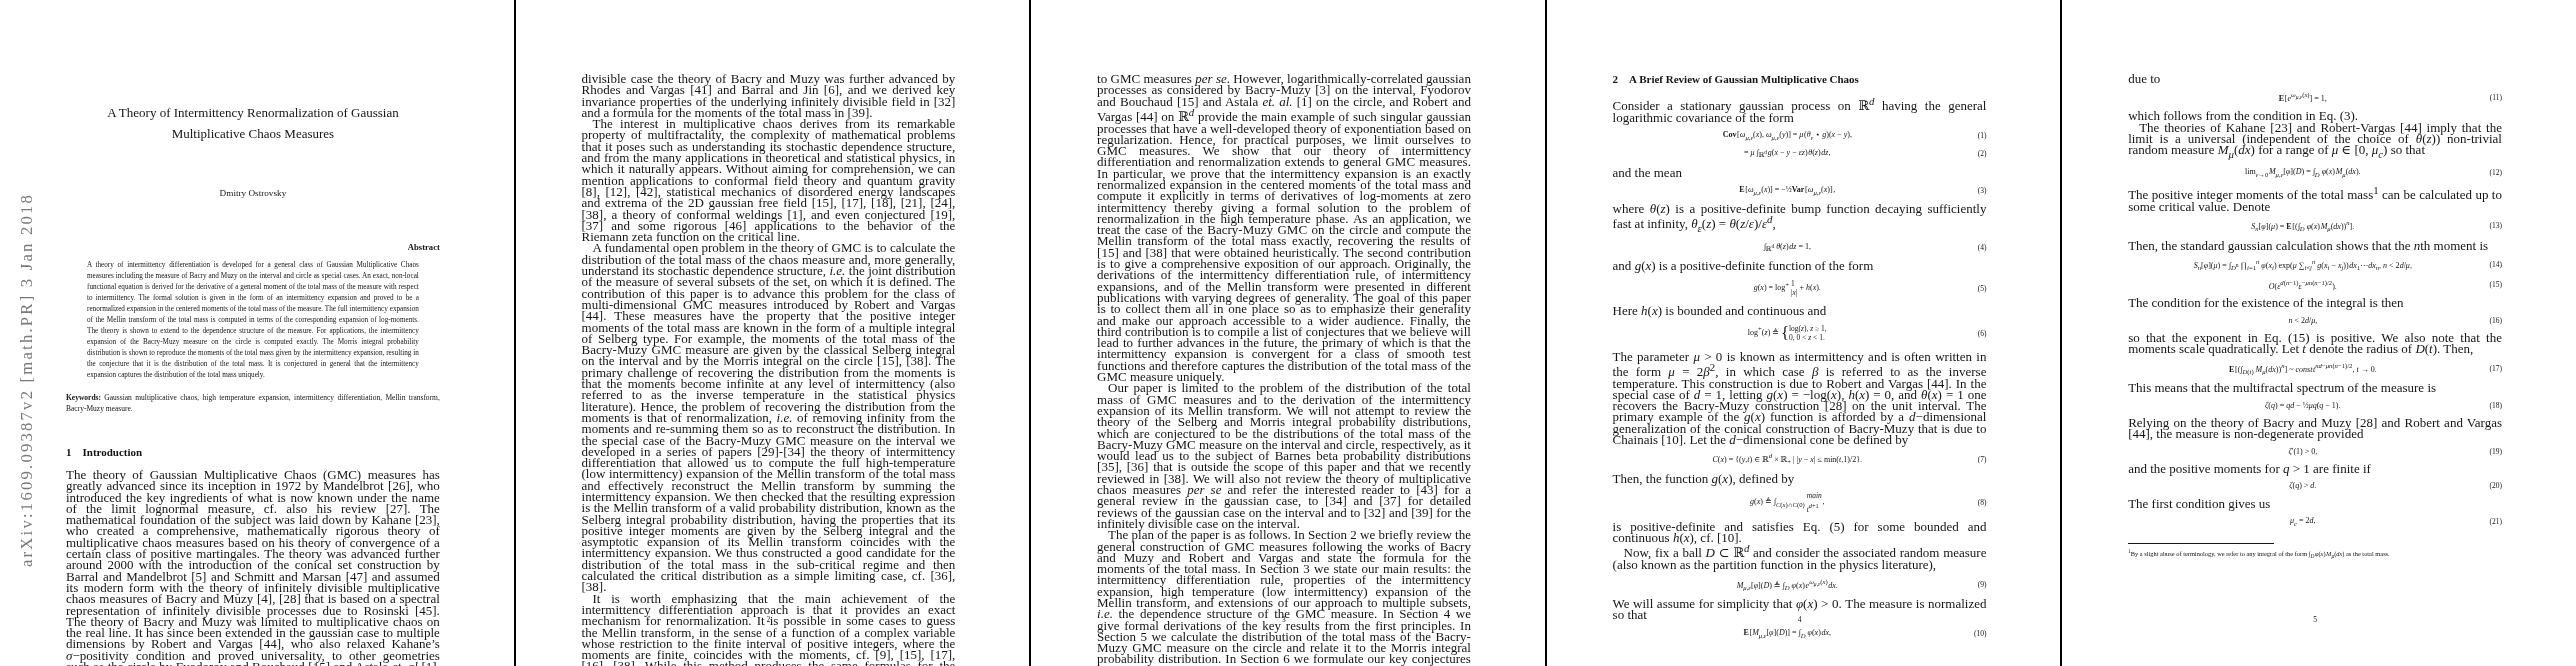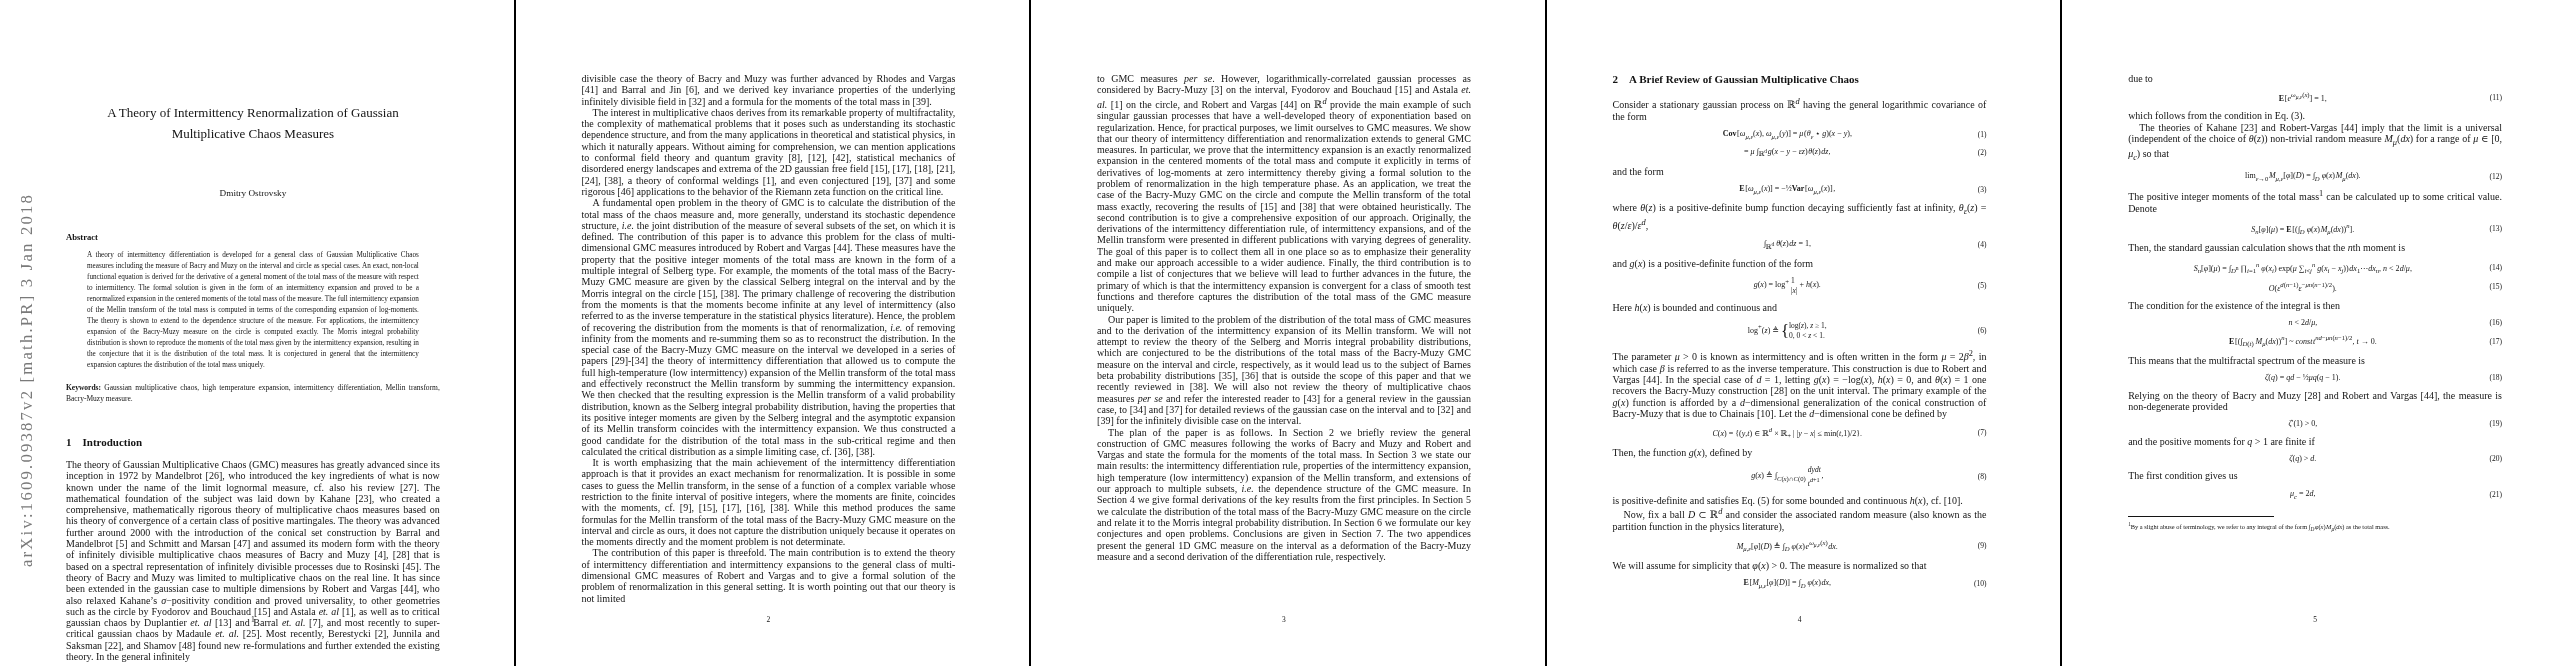--- a/index.html
+++ b/index.html
@@ -11,25 +11,25 @@
   .page{
     position:relative;flex:1 1 0;height:667px;background:#ffffff;
     color:#141414;overflow:hidden;
   }
   .content{position:absolute;left:66px;right:74px;top:0;}
   .page--body .content{padding-top:73px;}
   .page--body .content > :first-child{margin-top:0;}
 
   .b-title{font-size:13px;line-height:20.6px;text-align:center;margin:103px 5.6px 0;}
   .b-author{font-size:9.2px;text-align:center;margin-top:44px;}
-  .b-abstract-heading{font-size:8.6px;font-weight:bold;text-align:left;margin-top:34px;}
+  .b-abstract-heading{font-size:8.6px;font-weight:bold;text-align:right;margin-top:44px;}
   .b-abstract{font-size:7.2px;line-height:11px;text-align:justify;margin:7.8px 21px 0;}
   .b-keywords{font-size:7.5px;line-height:11px;text-align:justify;margin-top:11px;}
   .b-section{font-size:11px;font-weight:bold;margin:32px 0 11px;}
-  .b-para{font-size:10px;line-height:11.3px;text-align:justify;margin:0;}
+  .b-para{font-size:13px;line-height:11.3px;text-align:justify;margin:0;}
   .b-para.indent{text-indent:11px;}
 
   .eqrow{display:flex;align-items:center;margin:7.2px 0;}
   .eq{flex:1;text-align:center;font-size:8px;white-space:normal;}
   .eq i{font-family:"Liberation Serif","DejaVu Serif",serif;}
   .eq b{font-style:normal;}
   .eq .brace{font-size:16.7px;vertical-align:middle;font-weight:300;}
   .eq .cases{display:inline-block;text-align:left;vertical-align:middle;line-height:9.4px;font-size:7.5px;}
   .eqno{width:24.5px;text-align:right;font-size:7.5px;}
 
@@ -88,21 +88,21 @@
       <div class="b-section">2 A Brief Review of Gaussian Multiplicative Chaos</div>
       <div class="b-para">Consider a stationary gaussian process on ℝ<sup><i>d</i></sup> having the general logarithmic covariance of the form</div>
       <div class="eqrow">
         <span class="eq"><b>Cov</b> [<i>ω</i><sub><i>μ</i>,<i>ε</i></sub>(<i>x</i>), <i>ω</i><sub><i>μ</i>,<i>ε</i></sub>(<i>y</i>)] = <i>μ</i> (<i>θ</i><sub><i>ε</i></sub> ⋆ <i>g</i>)(<i>x</i> − <i>y</i>),</span>
         <span class="eqno">(1)</span>
       </div>
       <div class="eqrow">
         <span class="eq">= <i>μ</i> ∫<sub>ℝ<sup>d</sup></sub> <i>g</i>(<i>x</i> − <i>y</i> − <i>εz</i>) <i>θ</i>(<i>z</i>) <i>dz</i>,</span>
         <span class="eqno">(2)</span>
       </div>
-      <div class="b-para">and the form</div>
+      <div class="b-para">and the mean</div>
       <div class="eqrow">
         <span class="eq"><b>E</b> [<i>ω</i><sub><i>μ</i>,<i>ε</i></sub>(<i>x</i>)] = −½<b>Var</b> [<i>ω</i><sub><i>μ</i>,<i>ε</i></sub>(<i>x</i>)] ,</span>
         <span class="eqno">(3)</span>
       </div>
       <div class="b-para">where <i>θ</i>(<i>z</i>) is a positive-definite bump function decaying sufficiently fast at infinity, <i>θ</i><sub><i>ε</i></sub>(<i>z</i>) = <i>θ</i>(<i>z</i>/<i>ε</i>)/<i>ε</i><sup><i>d</i></sup>,</div>
       <div class="eqrow">
         <span class="eq">∫<sub>ℝ<sup>d</sup></sub> <i>θ</i>(<i>z</i>) <i>dz</i> = 1,</span>
         <span class="eqno">(4)</span>
       </div>
       <div class="b-para">and <i>g</i>(<i>x</i>) is a positive-definite function of the form</div>
@@ -115,21 +115,21 @@
         <span class="eq">log<sup>+</sup>(<i>z</i>) ≜ <span class="brace">{</span><span class="cases">log(<i>z</i>), <i>z</i> ≥ 1,<br>0, 0 &lt; <i>z</i> &lt; 1.</span></span>
         <span class="eqno">(6)</span>
       </div>
       <div class="b-para">The parameter <i>μ</i> &gt; 0 is known as intermittency and is often written in the form <i>μ</i> = 2<i>β</i><sup>2</sup>, in which case <i>β</i> is referred to as the inverse temperature. This construction is due to Robert and Vargas [44]. In the special case of <i>d</i> = 1, letting <i>g</i>(<i>x</i>) = −log(<i>x</i>), <i>h</i>(<i>x</i>) = 0, and <i>θ</i>(<i>x</i>) = 1 one recovers the Bacry-Muzy construction [28] on the unit interval. The primary example of the <i>g</i>(<i>x</i>) function is afforded by a <i>d</i>−dimensional generalization of the conical construction of Bacry-Muzy that is due to Chainais [10]. Let the <i>d</i>−dimensional cone be defined by</div>
       <div class="eqrow">
         <span class="eq"><i>C</i>(<i>x</i>) = {(<i>y</i>,<i>t</i>) ∈ ℝ<sup><i>d</i></sup> × ℝ<sub>+</sub> | |<i>y</i> − <i>x</i>| ≤ min(<i>t</i>,1)/2}.</span>
         <span class="eqno">(7)</span>
       </div>
       <div class="b-para">Then, the function <i>g</i>(<i>x</i>), defined by</div>
       <div class="eqrow">
-        <span class="eq"><i>g</i>(<i>x</i>) ≜ ∫<sub><i>C</i>(<i>x</i>)∩<i>C</i>(0)</sub> <span class="cases"><i>dydt</i><br><i>t</i><sup><i>d</i>+1</sup></span> ,</span>
+        <span class="eq"><i>g</i>(<i>x</i>) ≜ ∫<sub><i>C</i>(<i>x</i>)∩<i>C</i>(0)</sub> <span class="cases"><i>main</i><br><i>t</i><sup><i>d</i>+1</sup></span> ,</span>
         <span class="eqno">(8)</span>
       </div>
       <div class="b-para">is positive-definite and satisfies Eq. (5) for some bounded and continuous <i>h</i>(<i>x</i>), cf. [10].</div>
       <div class="b-para indent">Now, fix a ball <i>D</i> ⊂ ℝ<sup><i>d</i></sup> and consider the associated random measure (also known as the partition function in the physics literature),</div>
       <div class="eqrow">
         <span class="eq"><i>M</i><sub><i>μ</i>,<i>ε</i></sub>[<i>φ</i>](<i>D</i>) ≜ ∫<sub><i>D</i></sub> <i>φ</i>(<i>x</i>) <i>e</i><sup><i>ω</i><sub><i>μ</i>,<i>ε</i></sub>(<i>x</i>)</sup> <i>dx</i>.</span>
         <span class="eqno">(9)</span>
       </div>
       <div class="b-para">We will assume for simplicity that <i>φ</i>(<i>x</i>) &gt; 0. The measure is normalized so that</div>
       <div class="eqrow">
@@ -165,20 +165,21 @@
       </div>
       <div class="eqrow">
         <span class="eq"><i>O</i>(<i>ε</i><sup><i>d</i>(<i>n</i>−1)</sup><i>ε</i><sup>−<i>μn</i>(<i>n</i>−1)/2</sup>).</span>
         <span class="eqno">(15)</span>
       </div>
       <div class="b-para">The condition for the existence of the integral is then</div>
       <div class="eqrow">
         <span class="eq"><i>n</i> &lt; 2<i>d</i>/<i>μ</i>,</span>
         <span class="eqno">(16)</span>
       </div>
+      <div class="b-para">so that the exponent in Eq. (15) is positive. We also note that the moments scale quadratically. Let <i>t</i> denote the radius of <i>D</i>(<i>t</i>). Then,</div>
       <div class="eqrow">
         <span class="eq"><b>E</b> [(∫<sub><i>D</i>(<i>t</i>)</sub> <i>M</i><sub><i>μ</i></sub>(<i>dx</i>))<sup><i>n</i></sup>] ~ <i>const t</i><sup><i>nd</i>−<i>μn</i>(<i>n</i>−1)/2</sup>, <i>t</i> → 0.</span>
         <span class="eqno">(17)</span>
       </div>
       <div class="b-para">This means that the multifractal spectrum of the measure is</div>
       <div class="eqrow">
         <span class="eq"><i>ζ</i>(<i>q</i>) = <i>qd</i> − ½<i>μq</i>(<i>q</i> − 1).</span>
         <span class="eqno">(18)</span>
       </div>
       <div class="b-para">Relying on the theory of Bacry and Muzy [28] and Robert and Vargas [44], the measure is non-degenerate provided</div>

